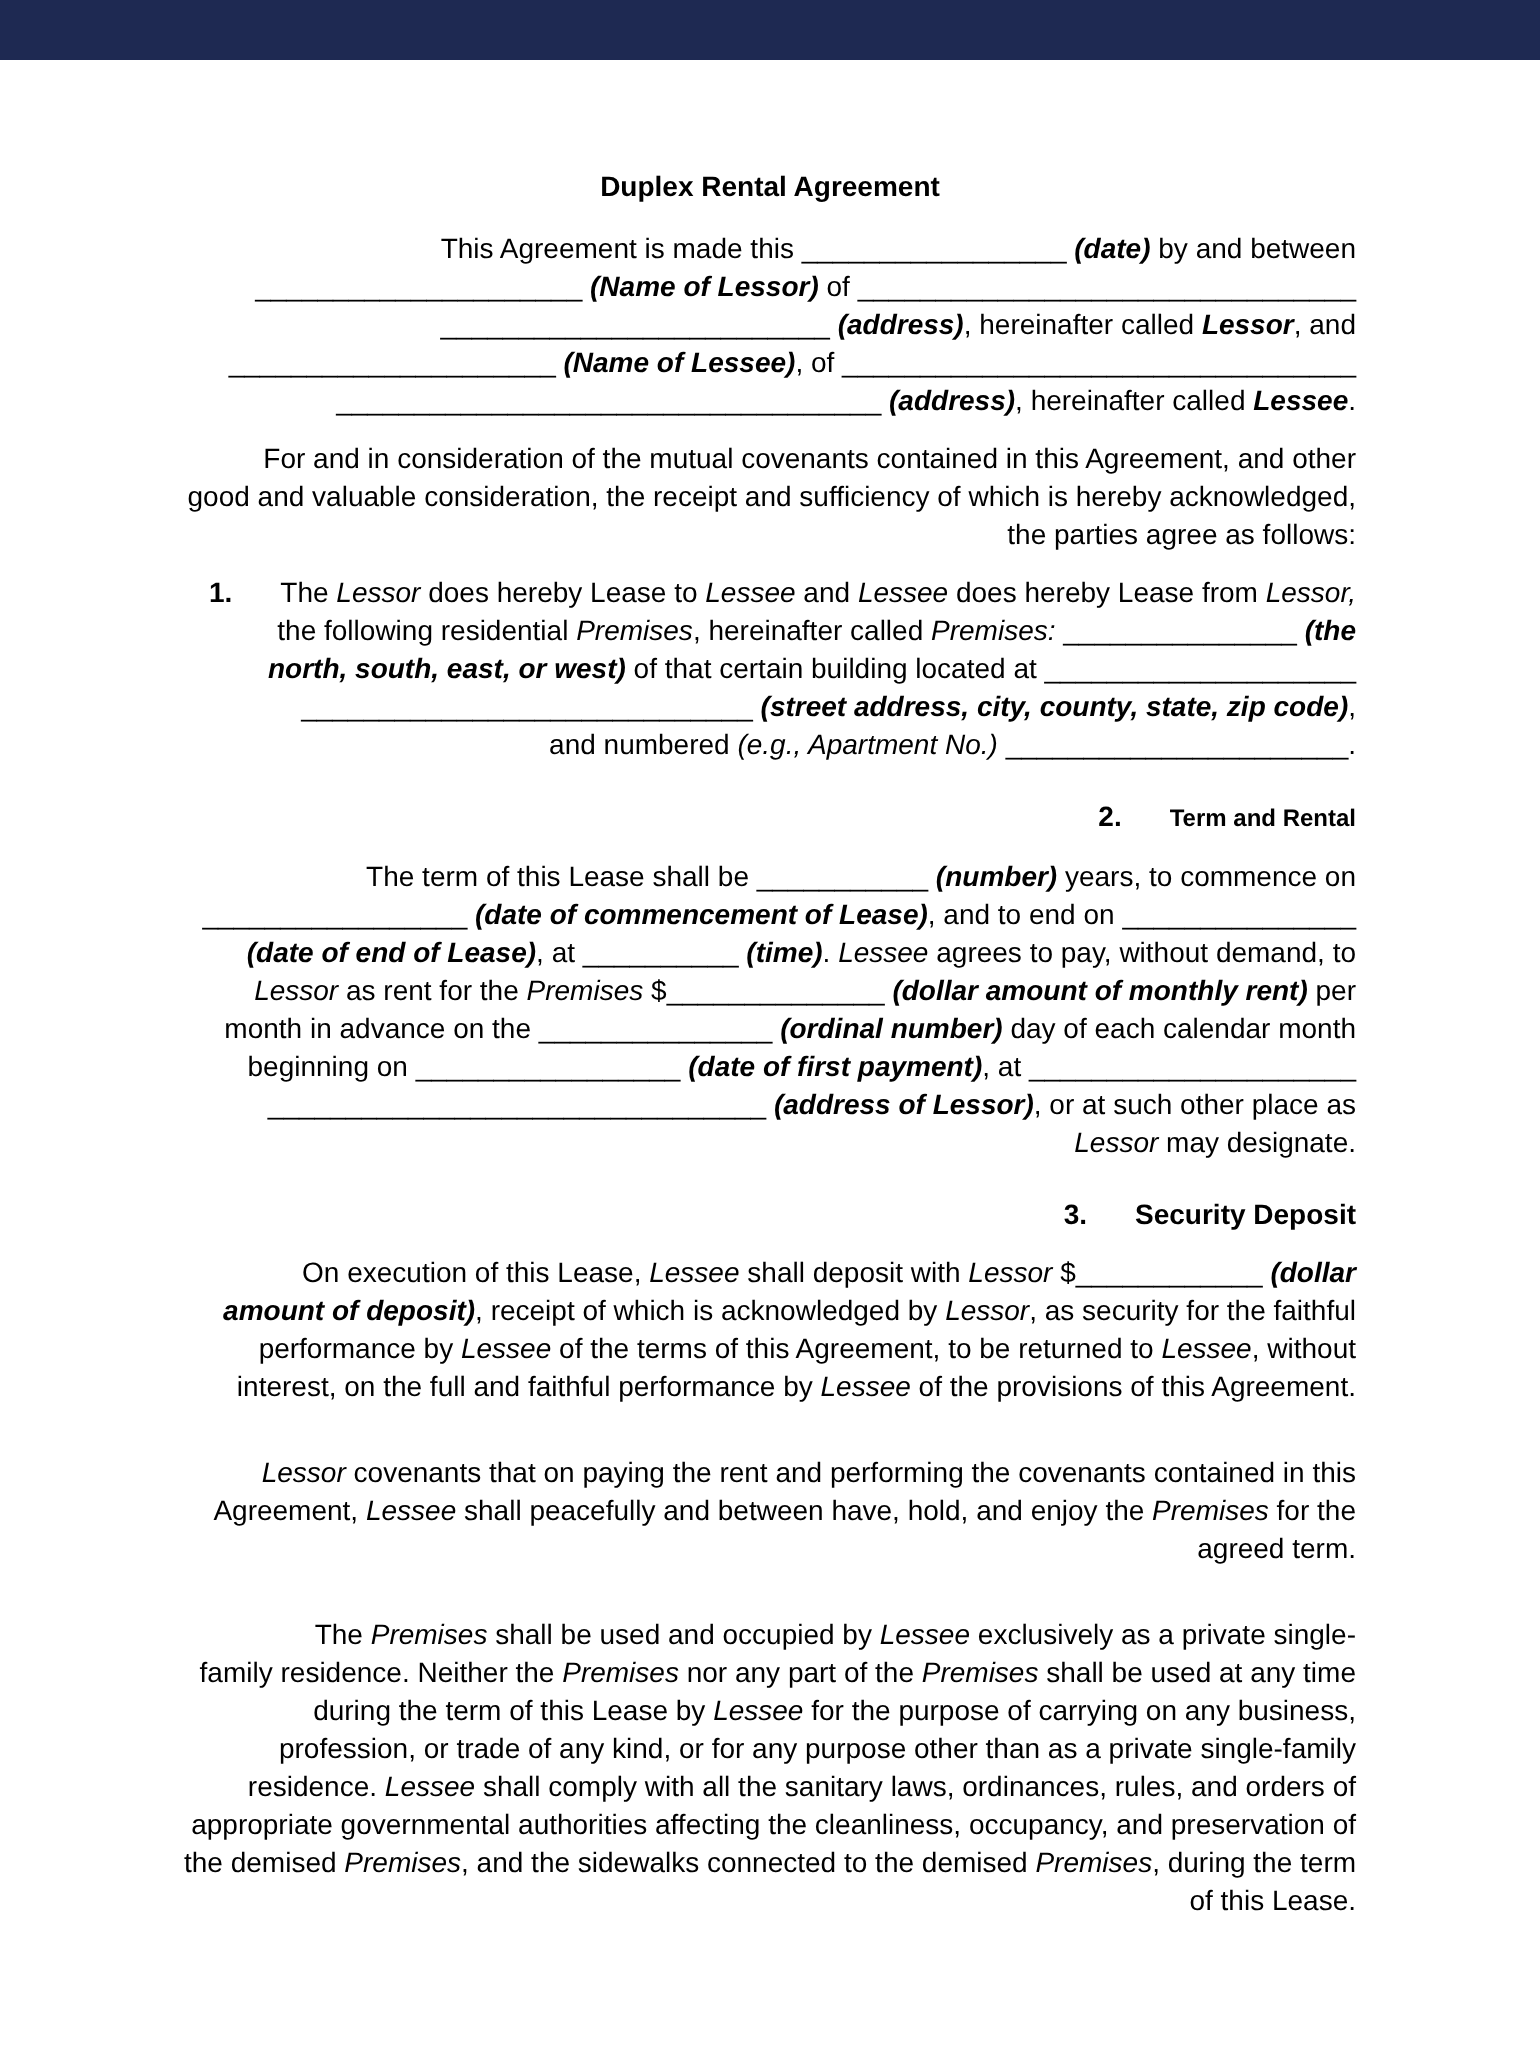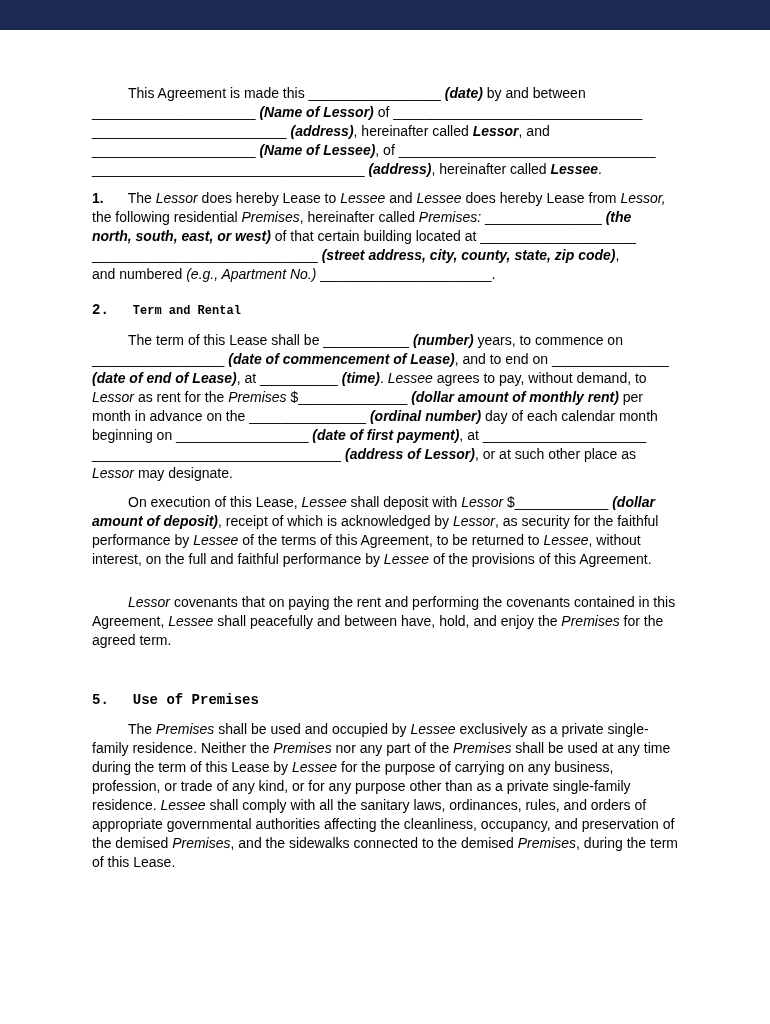--- a/index.html
+++ b/index.html
@@ -6,44 +6,46 @@
   body {
     background:#ffffff;
     font-family:"Liberation Sans","DejaVu Sans",sans-serif;
     color:#000000;
     -webkit-font-smoothing:antialiased;
   }
   .viewport { width:770px; min-height:1024px; margin:0 auto; background:#ffffff; position:relative; }
   .top-bar { width:100%; height:30px; }
   .doc { padding:54px 92px 60px 92px; font-size:14px; line-height:19px; }
   .doc-title { text-align:center; font-weight:bold; margin:0 0 12px 0; }
-  .block { margin:0 0 10px 0; }
-  .block.heading { margin-top:17px; margin-bottom:10px;font-family:Liberation Mono, monospace; }
+  .block { margin:0 0 10px 0;text-align:right; }
+  .block.heading { margin-top:17px; margin-bottom:10px; }
   .block.spacer { height:14px; margin:0; }
   .block.ind { text-indent:36px; }
   .sg-n { font-style:normal; font-weight:normal; }
   .sg-i { font-style:italic; }
   .sg-b { font-weight:bold; }
   .sg-bi { font-weight:bold; font-style:italic; }
   .sg-bs { font-weight:bold; font-size:12px; }
   .sg-u { font-style:normal; font-weight:normal; letter-spacing:0; }
   .seg-tab { display:inline-block; width:24px; }
 </style>
 </head>
 <body>
 
 <div class="viewport">
   <div class="top-bar" style="background: rgb(30, 41, 82);"></div>
   <div class="doc">
+    <div class="doc-title">Duplex Rental Agreement</div>
     <div id="doc-body">
         <div class="block para ind"><span class="sg-n">This Agreement is made this </span><span class="sg-u">_________________</span><span class="sg-n"> </span><span class="sg-bi">(date)</span><span class="sg-n"> by and between</span><br><span class="sg-u">_____________________</span><span class="sg-n"> </span><span class="sg-bi">(Name of Lessor)</span><span class="sg-n"> of </span><span class="sg-u">________________________________</span><br><span class="sg-u">_________________________</span><span class="sg-n"> </span><span class="sg-bi">(address)</span><span class="sg-n">, hereinafter called </span><span class="sg-bi">Lessor</span><span class="sg-n">, and</span><br><span class="sg-u">_____________________</span><span class="sg-n"> </span><span class="sg-bi">(Name of Lessee)</span><span class="sg-n">, of </span><span class="sg-u">_________________________________</span><br><span class="sg-u">___________________________________</span><span class="sg-n"> </span><span class="sg-bi">(address)</span><span class="sg-n">, hereinafter called </span><span class="sg-bi">Lessee</span><span class="sg-n">.</span></div>
+        <div class="block para ind"><span class="sg-n">For and in consideration of the mutual covenants contained in this Agreement, and other good and valuable consideration, the receipt and sufficiency of which is hereby acknowledged, the parties agree as follows:</span></div>
         <div class="block para"><span class="sg-b">1.</span><span class="seg-tab"></span><span class="sg-n">The </span><span class="sg-i">Lessor</span><span class="sg-n"> does hereby Lease to </span><span class="sg-i">Lessee</span><span class="sg-n"> and </span><span class="sg-i">Lessee</span><span class="sg-n"> does hereby Lease from </span><span class="sg-i">Lessor,</span><br><span class="sg-n">the following residential </span><span class="sg-i">Premises</span><span class="sg-n">, hereinafter called </span><span class="sg-i">Premises:</span><span class="sg-n"> </span><span class="sg-u">_______________</span><span class="sg-n"> </span><span class="sg-bi">(the</span><br><span class="sg-bi">north, south, east, or west)</span><span class="sg-n"> of that certain building located at </span><span class="sg-u">____________________</span><br><span class="sg-u">_____________________________</span><span class="sg-n"> </span><span class="sg-bi">(street address, city, county, state, zip code)</span><span class="sg-n">,</span><br><span class="sg-n">and numbered </span><span class="sg-i">(e.g., Apartment No.)</span><span class="sg-n"> </span><span class="sg-u">______________________</span><span class="sg-n">.</span></div>
         <div class="block heading"><span class="sg-b">2.</span><span class="seg-tab"></span><span class="sg-bs">Term and Rental</span></div>
         <div class="block para ind"><span class="sg-n">The term of this Lease shall be </span><span class="sg-u">___________</span><span class="sg-n"> </span><span class="sg-bi">(number)</span><span class="sg-n"> years, to commence on</span><br><span class="sg-u">_________________</span><span class="sg-n"> </span><span class="sg-bi">(date of commencement of Lease)</span><span class="sg-n">, and to end on </span><span class="sg-u">_______________</span><br><span class="sg-bi">(date of end of Lease)</span><span class="sg-n">, at </span><span class="sg-u">__________</span><span class="sg-n"> </span><span class="sg-bi">(time)</span><span class="sg-n">. </span><span class="sg-i">Lessee</span><span class="sg-n"> agrees to pay, without demand, to</span><br><span class="sg-i">Lessor</span><span class="sg-n"> as rent for the </span><span class="sg-i">Premises</span><span class="sg-n"> $</span><span class="sg-u">______________</span><span class="sg-n"> </span><span class="sg-bi">(dollar amount of monthly rent)</span><span class="sg-n"> per</span><br><span class="sg-n">month in advance on the </span><span class="sg-u">_______________</span><span class="sg-n"> </span><span class="sg-bi">(ordinal number)</span><span class="sg-n"> day of each calendar month</span><br><span class="sg-n">beginning on </span><span class="sg-u">_________________</span><span class="sg-n"> </span><span class="sg-bi">(date of first payment)</span><span class="sg-n">, at </span><span class="sg-u">_____________________</span><br><span class="sg-u">________________________________</span><span class="sg-n"> </span><span class="sg-bi">(address of Lessor)</span><span class="sg-n">, or at such other place as</span><br><span class="sg-i">Lessor</span><span class="sg-n"> may designate.</span></div>
+        <div class="block heading"><span class="sg-b">3.</span><span class="seg-tab"></span><span class="sg-b">Security Deposit</span></div>
         <div class="block para ind"><span class="sg-n">On execution of this Lease, </span><span class="sg-i">Lessee</span><span class="sg-n"> shall deposit with </span><span class="sg-i">Lessor</span><span class="sg-n"> $</span><span class="sg-u">____________</span><span class="sg-n"> </span><span class="sg-bi">(dollar amount of deposit)</span><span class="sg-n">, receipt of which is acknowledged by </span><span class="sg-i">Lessor</span><span class="sg-n">, as security for the faithful performance by </span><span class="sg-i">Lessee</span><span class="sg-n"> of the terms of this Agreement, to be returned to </span><span class="sg-i">Lessee</span><span class="sg-n">, without interest, on the full and faithful performance by </span><span class="sg-i">Lessee</span><span class="sg-n"> of the provisions of this Agreement.</span></div>
         <div class="block spacer"></div>
         <div class="block para ind"><span class="sg-i">Lessor</span><span class="sg-n"> covenants that on paying the rent and performing the covenants contained in this Agreement, </span><span class="sg-i">Lessee</span><span class="sg-n"> shall peacefully and between have, hold, and enjoy the </span><span class="sg-i">Premises</span><span class="sg-n"> for the agreed term.</span></div>
         <div class="block spacer"></div>
-        <div class="block heading"><span class="sg-b">5.</span><span class="seg-tab"></span><span class="sg-b">Use of Premises</span></div>
         <div class="block para ind"><span class="sg-n">The </span><span class="sg-i">Premises</span><span class="sg-n"> shall be used and occupied by </span><span class="sg-i">Lessee</span><span class="sg-n"> exclusively as a private single-family residence. Neither the </span><span class="sg-i">Premises</span><span class="sg-n"> nor any part of the </span><span class="sg-i">Premises</span><span class="sg-n"> shall be used at any time during the term of this Lease by </span><span class="sg-i">Lessee</span><span class="sg-n"> for the purpose of carrying on any business, profession, or trade of any kind, or for any purpose other than as a private single-family residence. </span><span class="sg-i">Lessee</span><span class="sg-n"> shall comply with all the sanitary laws, ordinances, rules, and orders of appropriate governmental authorities affecting the cleanliness, occupancy, and preservation of the demised </span><span class="sg-i">Premises</span><span class="sg-n">, and the sidewalks connected to the demised </span><span class="sg-i">Premises</span><span class="sg-n">, during the term of this Lease.</span></div>
       </div>
   </div>
 </div>
 
 </body></html>

